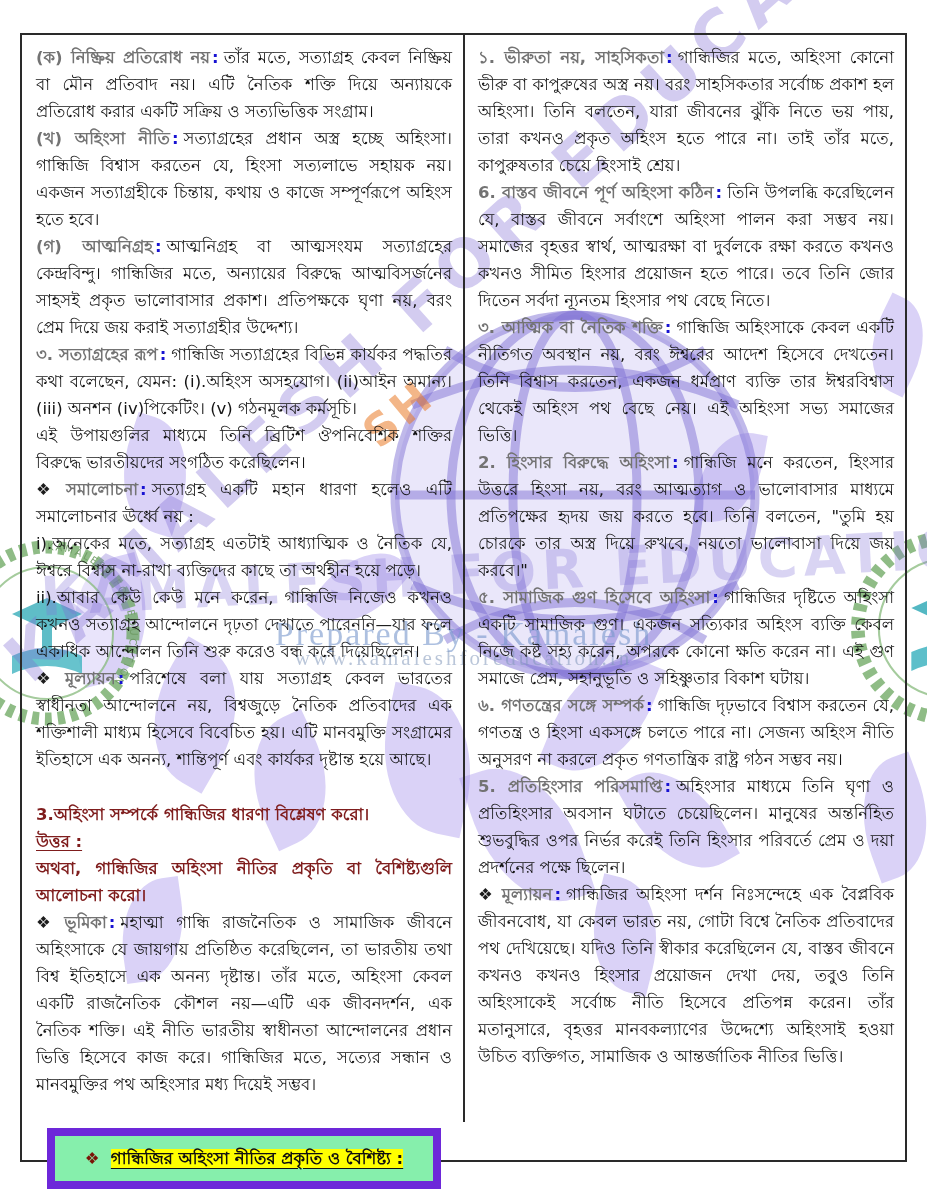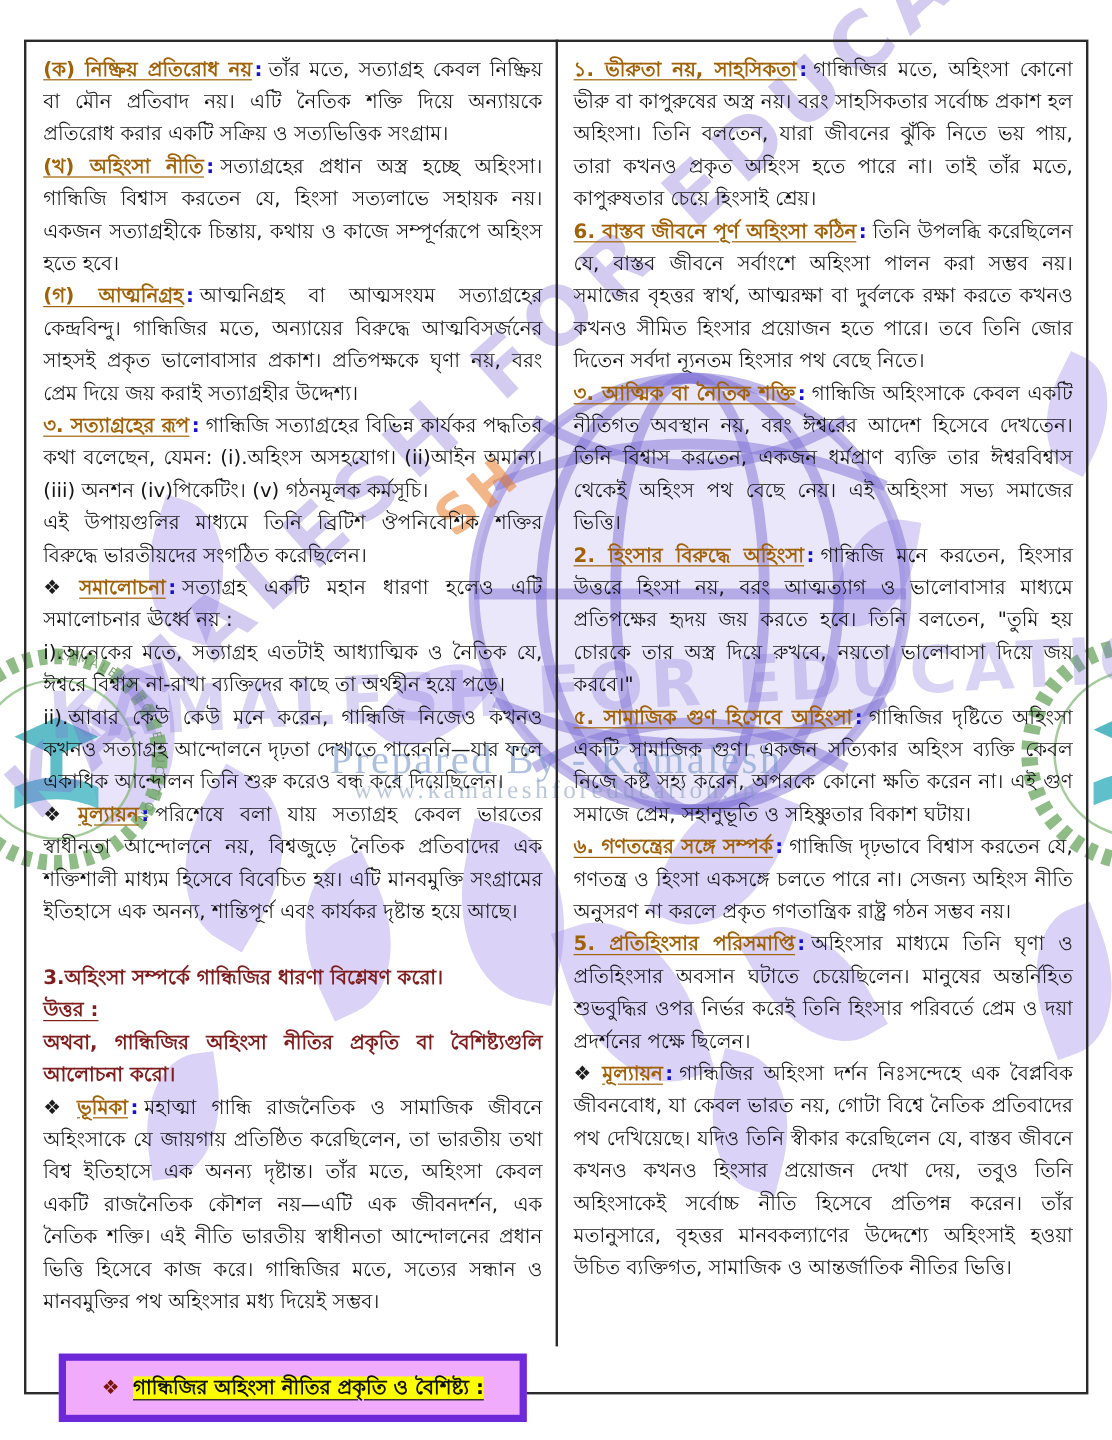--- a/index.html
+++ b/index.html
@@ -22,28 +22,28 @@
 
   
   .page-border{position:absolute;left:20px;top:33px;width:883px;height:1125px;border:2px solid #2a2a2a;background:transparent;}
   .divider{position:absolute;left:463px;top:33px;width:2px;height:1089px;background:#2a2a2a;}
 
   
   .col{position:absolute;top:44px;width:416px;font-size:16.5px;line-height:27px;color:#141414;text-align:justify;}
   .col-left{left:36px;}
   .col-right{left:478px;}
   .sec{margin:0;}
-  .h{color:#a16207;font-weight:bold;text-decoration:underline;text-underline-offset:3px;}
+  .h{color:#737373;font-weight:bold;text-underline-offset:3px;}
   .sep{color:#1712d2;font-weight:bold;margin:0 5px 0 2px;}
   .bullet{color:#1c1c1c;font-weight:bold;margin-right:6px;}
   .b{color:#141414;}
   .red{color:#7f1d1d;font-weight:bold;}
   .red-u{text-decoration:underline;text-underline-offset:3px;}
   .gap28{height:28px;}
-  .ybox{margin:30px auto 0 auto;width:88%;border:6px solid #6d28d9;background:#f0abfc;padding:9px 6px;text-align:center;}
+  .ybox{margin:30px auto 0 auto;width:88%;border:8px solid #6d28d9;background:#86efac;padding:9px 6px;text-align:center;}
   .ybox .bullet{color:#7a1508;}
   .yhl{background:#ffff00;font-weight:bold;color:#101010;text-decoration:underline;text-underline-offset:4px;}
 </style>
 </head>
 <body>
 
 <div class="canvas">
 
   <div class="wm">
     <div class="leaf" style="left:120px;top:420px;width:70px;height:110px;transform:rotate(18deg);"></div>

